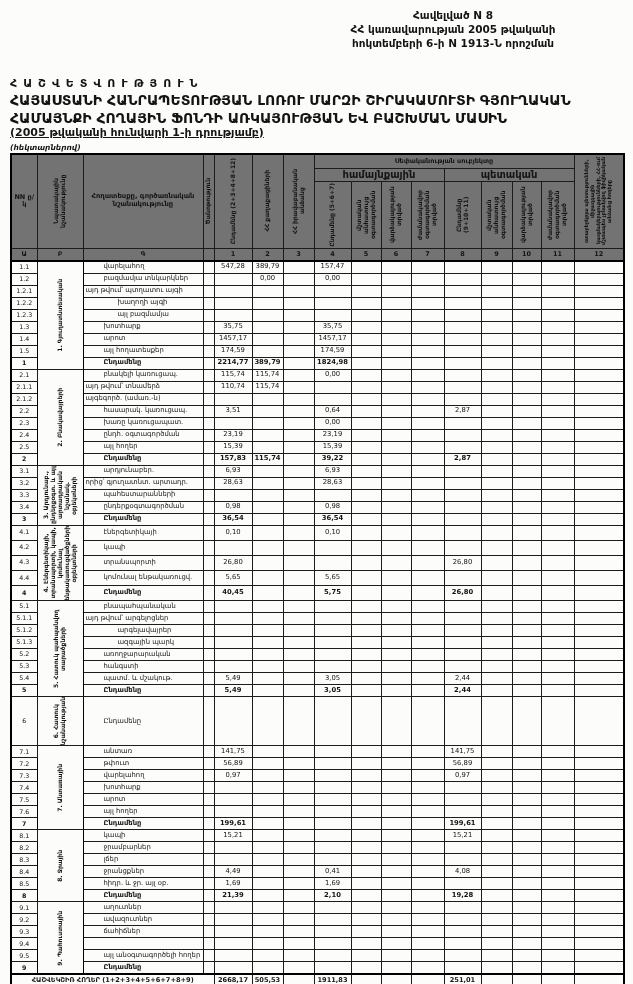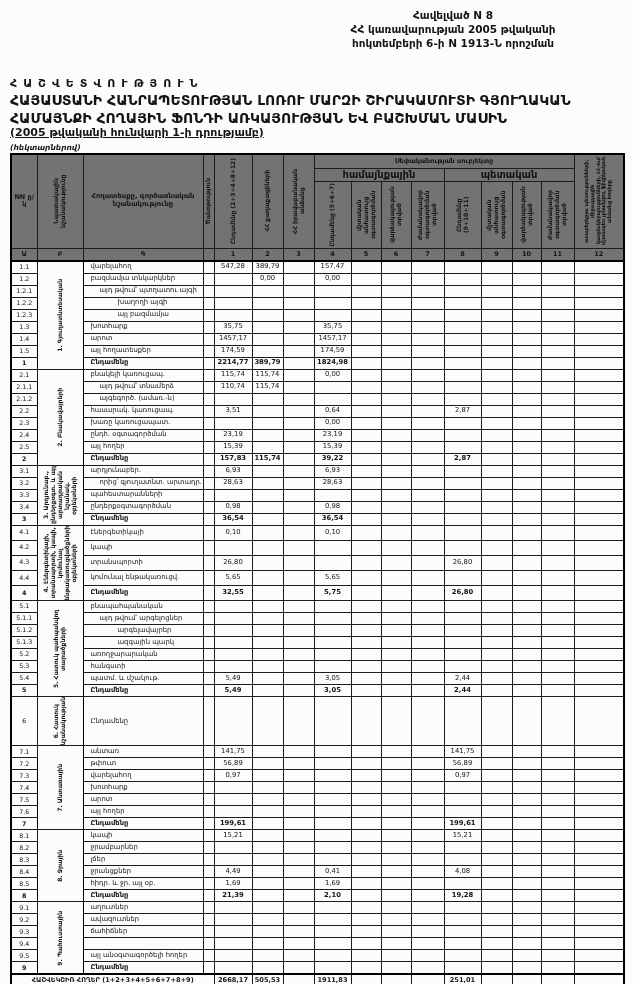--- a/index.html
+++ b/index.html
@@ -31,22 +31,22 @@
   thead{border-bottom:2px solid #000;}
   th.small{font-size:6.5px;white-space:normal;line-height:1.1;}
   th.lt{font-size:6.8px;white-space:normal;line-height:1.15;}
 
   .v{writing-mode:vertical-rl;transform:rotate(180deg);margin:0 auto;
      font-size:6px;line-height:1.15;white-space:normal;max-height:88px;text-align:center;font-weight:bold;}
   .v.tiny{font-size:5px;max-height:92px;}
 
   tbody td{font-size:6.8px;height:11px;line-height:1.05;}
   tbody td.num{text-align:center;font-size:6.3px;}
-  tbody td.lbl{text-align:left;padding-left:7px;white-space:nowrap;}
-  tbody td.lbl.i1{padding-left:16px;}
+  tbody td.lbl{text-align:left;padding-left:20px;white-space:nowrap;}
+  tbody td.lbl.i1{padding-left:2px;}
   tbody td.lbl.i2{padding-left:34px;}
   tbody td.val{text-align:center;}
   tbody tr.totalrow td{font-weight:bold;border-top:1.5px solid #000;}
   tbody tr.tall td{height:38px;}
   tbody td.group{border-left:1.5px solid #000;border-right:1.5px solid #000;}
   tbody tr.grand td{font-weight:bold;border-top:2px solid #000;border-bottom:2px solid #000;font-size:6.6px;}
   tbody tr.grand td.glabel{text-align:center;white-space:nowrap;}
 </style>
 </head>
 <body>
@@ -612,21 +612,21 @@
           <td class="val"></td>
           <td class="val"></td>
           <td class="val"></td>
           <td class="val"></td>
           <td class="val"></td>
         </tr>
         <tr class="totalrow">
           <td class="num">4</td>
           <td class="lbl">Ընդամենը</td>
           <td></td>
-          <td class="val">32,55</td>
+          <td class="val">40,45</td>
           <td class="val"></td>
           <td class="val"></td>
           <td class="val">5,75</td>
           <td class="val"></td>
           <td class="val"></td>
           <td class="val"></td>
           <td class="val">26,80</td>
           <td class="val"></td>
           <td class="val"></td>
           <td class="val"></td>

